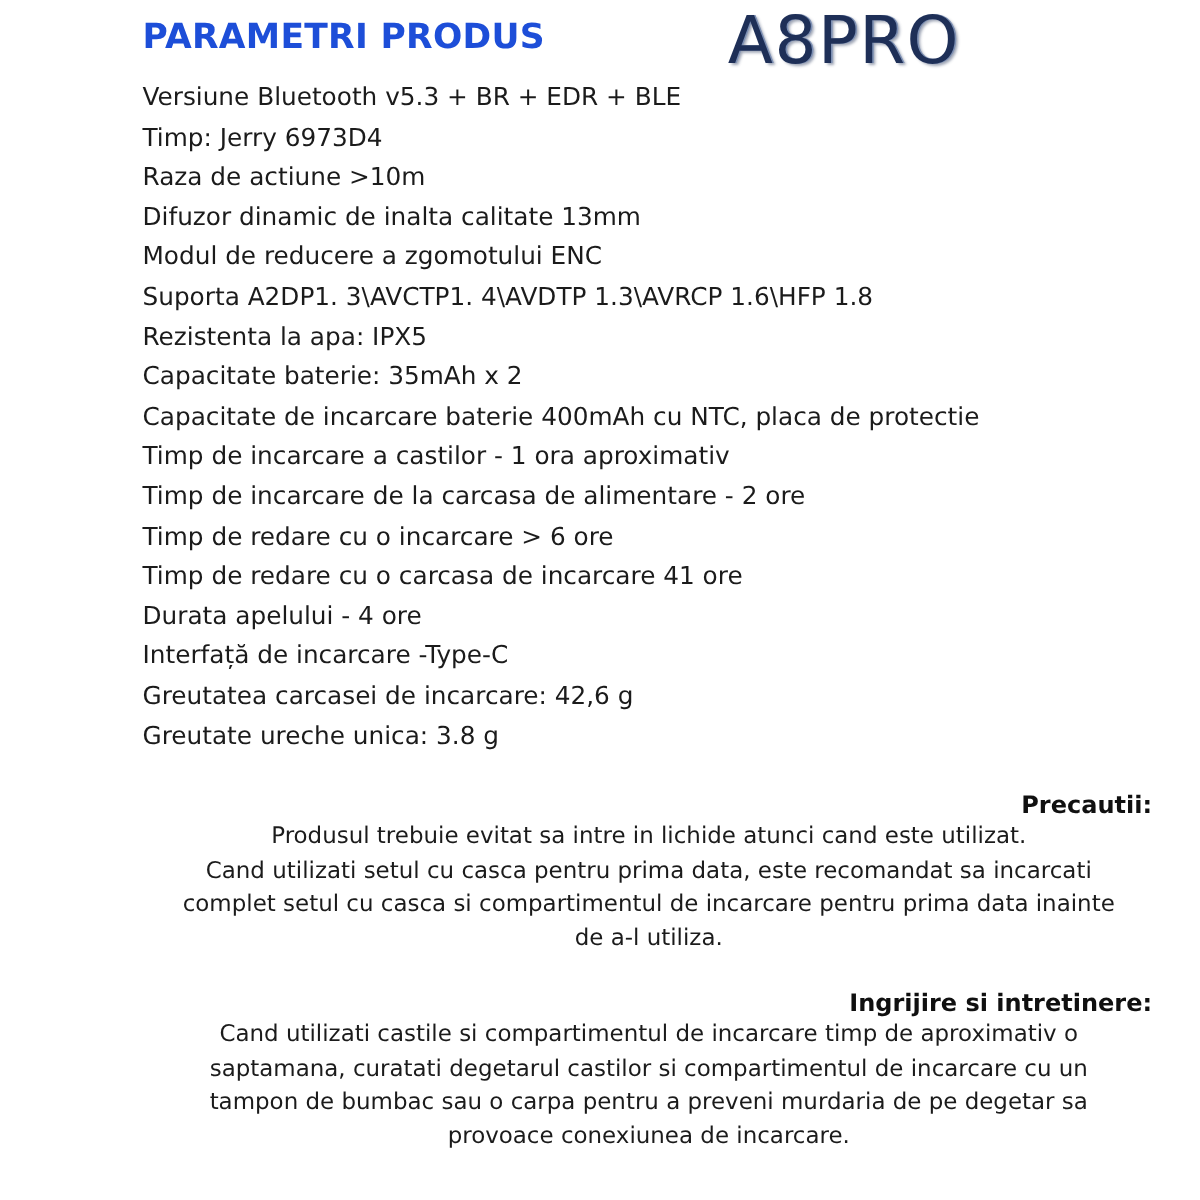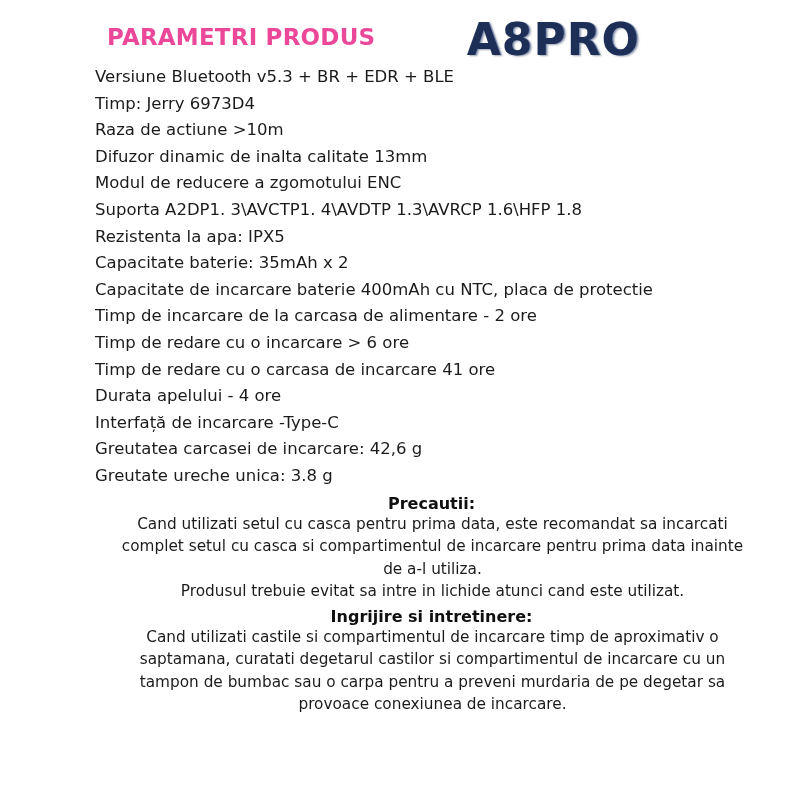--- a/index.html
+++ b/index.html
@@ -21,56 +21,56 @@
     padding: 8px 30px 10px 95px;
     background: #ffffff;
   }
   .header-row {
     position: relative;
     height: 44px;
   }
   .title {
     font-size: 23px;
     font-weight: bold;
-    color: #ec4899;
+    color: #1d4ed8;
     letter-spacing: 0.2px;
     line-height: 30px;
-    margin: 12px;
+    margin: 0;
     padding-top: 2px;
   }
   .brand {
     position: absolute;
     right: 130px;
     top: -6px;
     font-size: 44px;
-    font-weight: bold;
+    font-weight: normal;
     letter-spacing: 1px;
     color: #1e2f57;
     text-shadow:
       1px 0 0 #7d90b4,
       2px 1px 2px rgba(40,55,90,0.45);
     font-family: "DejaVu Sans", sans-serif;
   }
   .specs {
     list-style: none;
     margin: 0;
     padding: 0;
   }
   .specs li {
     font-size: 16.5px;
     line-height: 26.6px;
     color: #1b1b1b;
     white-space: nowrap;
   }
   .section-head {
-    text-align: center;
+    text-align: right;
     font-size: 16px;
     font-weight: bold;
     color: #101010;
-    margin-top: 4px;
+    margin-top: 23px;
     padding-right: 2px;
   }
   .note {
     text-align: center;
     font-size: 15.3px;
     line-height: 22.5px;
     color: #1b1b1b;
     margin: 0 auto;
     max-width: 640px;
   }
@@ -94,32 +94,33 @@
   <ul class="specs">
     <li>Versiune Bluetooth v5.3 + BR + EDR + BLE</li>
     <li>Timp: Jerry 6973D4</li>
     <li>Raza de actiune &gt;10m</li>
     <li>Difuzor dinamic de inalta calitate 13mm</li>
     <li>Modul de reducere a zgomotului ENC</li>
     <li>Suporta A2DP1. 3\AVCTP1. 4\AVDTP 1.3\AVRCP 1.6\HFP 1.8</li>
     <li>Rezistenta la apa: IPX5</li>
     <li>Capacitate baterie: 35mAh x 2</li>
     <li>Capacitate de incarcare baterie 400mAh cu NTC, placa de protectie</li>
+    <li>Timp de incarcare a castilor - 1 ora aproximativ</li>
     <li>Timp de incarcare de la carcasa de alimentare - 2 ore</li>
     <li>Timp de redare cu o incarcare &gt; 6 ore</li>
     <li>Timp de redare cu o carcasa de incarcare 41 ore</li>
     <li>Durata apelului - 4 ore</li>
     <li>Interfață de incarcare -Type-C</li>
     <li>Greutatea carcasei de incarcare: 42,6 g</li>
     <li>Greutate ureche unica: 3.8 g</li>
   </ul>
 
   <div class="section-head">Precautii:</div>
+  <p class="note block-gap">Produsul trebuie evitat sa intre in lichide atunci cand este utilizat.</p>
   <p class="note">Cand utilizati setul cu casca pentru prima data, este recomandat sa incarcati complet setul cu casca si compartimentul de incarcare pentru prima data inainte de a-l utiliza.</p>
-  <p class="note block-gap">Produsul trebuie evitat sa intre in lichide atunci cand este utilizat.</p>
 
   <div class="care-block">
     <div class="section-head">Ingrijire si intretinere:</div>
     <p class="note">Cand utilizati castile si compartimentul de incarcare timp de aproximativ o saptamana, curatati degetarul castilor si compartimentul de incarcare cu un tampon de bumbac sau o carpa pentru a preveni murdaria de pe degetar sa provoace conexiunea de incarcare.</p>
 
   </div>
 
 </div>
 
 </body></html>

